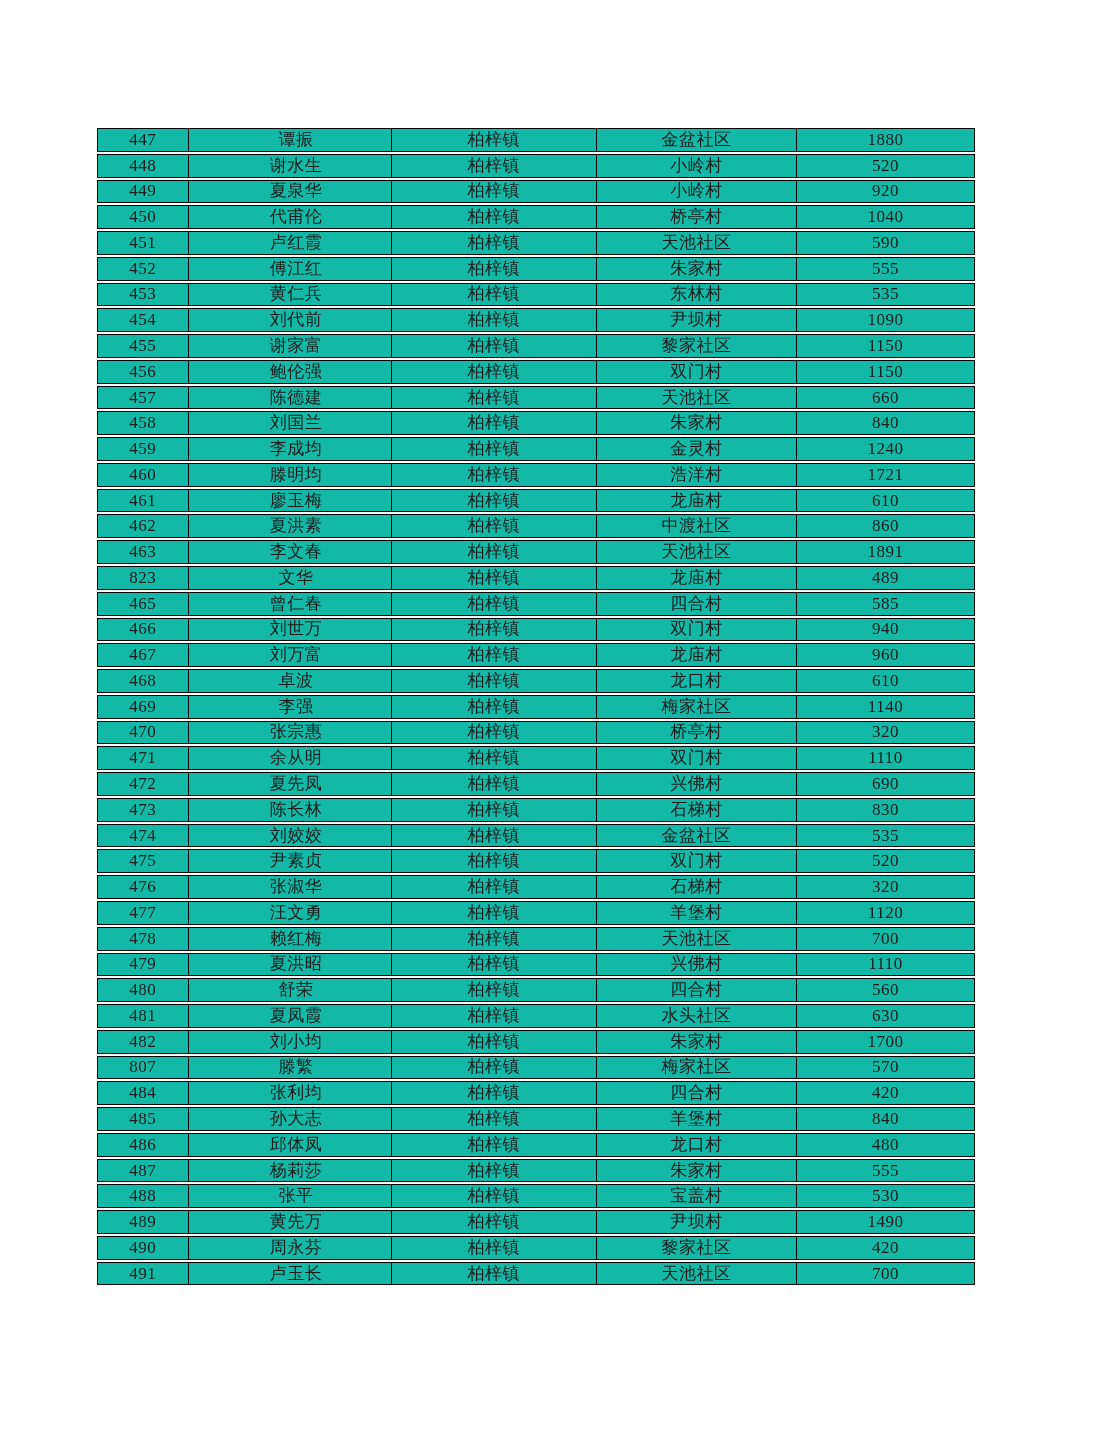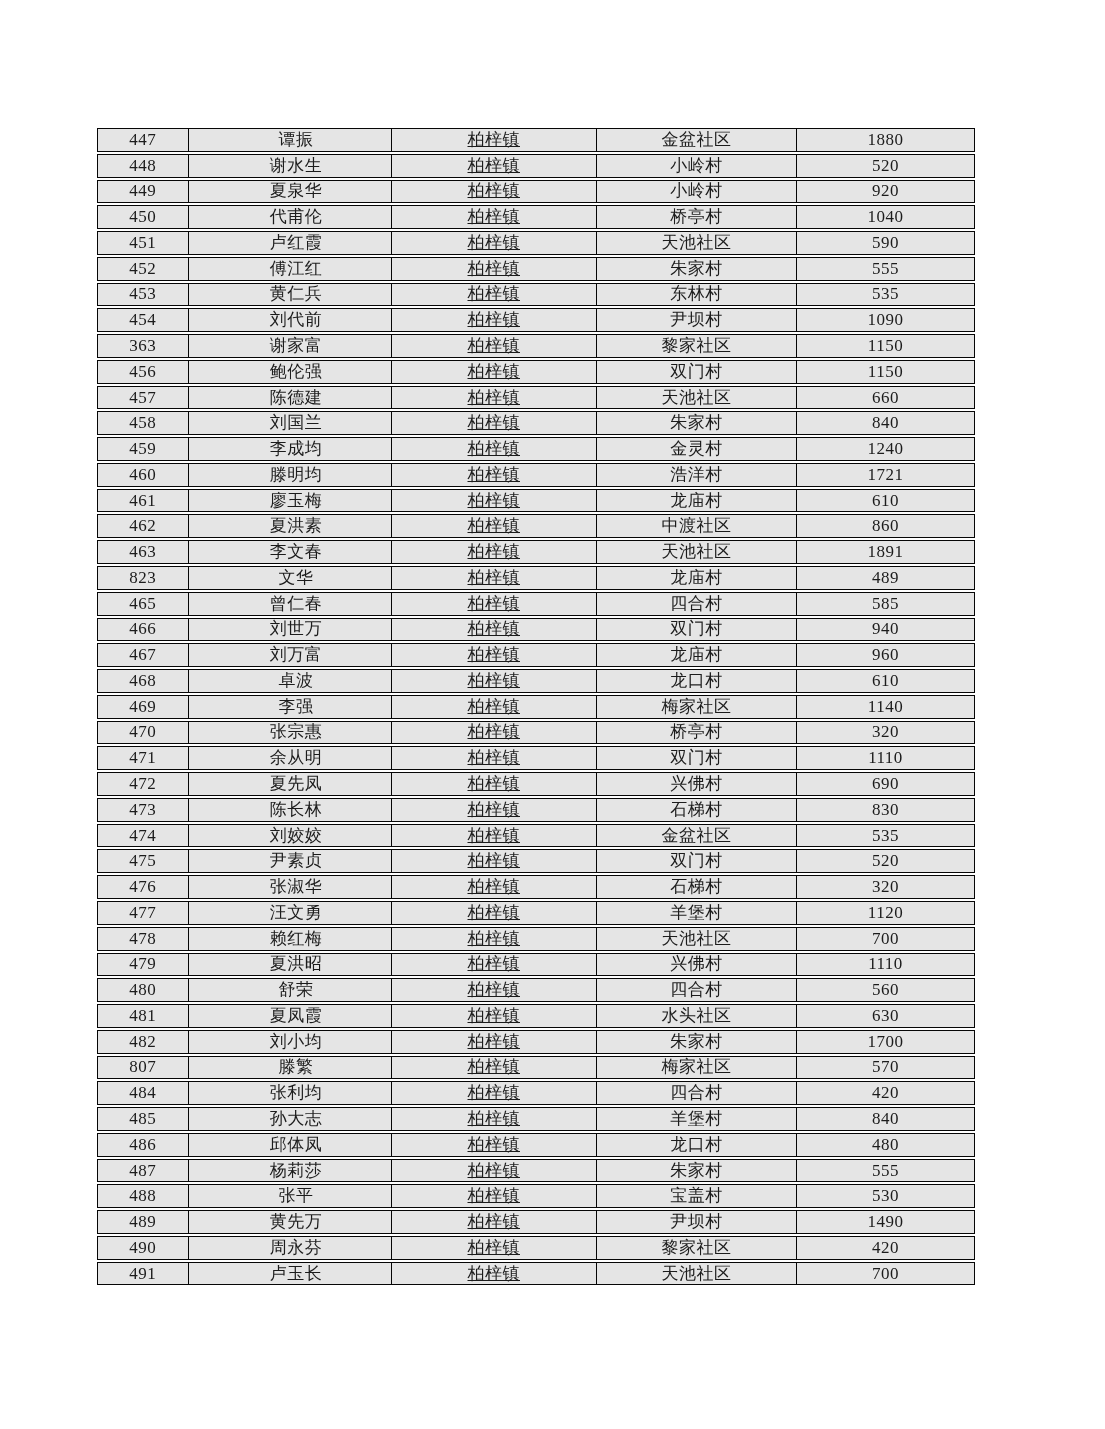--- a/index.html
+++ b/index.html
@@ -21,39 +21,39 @@
     left: 97px;
     top: 128px;
     width: 878px;
   }
   .row {
     display: flex;
     box-sizing: border-box;
     height: 23.78px;
     border: 1.5px solid #060606;
     margin-bottom: 2px;
-    background: #e5e5e5;
+    background: #14b8a6;
   }
   .cell {
     box-sizing: border-box;
     display: flex;
     align-items: center;
     justify-content: center;
     overflow: hidden;
     font-size: 17px;
     line-height: 20px;
     letter-spacing: 0.5px;
     white-space: nowrap;
   }
   .cell:not(:last-child) {
     border-right: 1.6px solid #060606;
   }
   .c-no      { width: 90.5px; }
   .c-name    { width: 190px; margin-left: 13px; }
-  .c-town    { width: 205.5px; text-decoration: underline; }
+  .c-town    { width: 205.5px; }
   .c-village { width: 200px; text-align: right; }
   .c-amount  { flex: 1; }
 </style>
 </head>
 <body>
 
 <div class="page">
   <div class="data-table" id="roster-table">
   <div class="row">
     <div class="cell c-no">447</div>
@@ -113,21 +113,21 @@
 
   <div class="row">
     <div class="cell c-no">454</div>
     <div class="cell c-name">刘代前</div>
     <div class="cell c-town">柏梓镇</div>
     <div class="cell c-village">尹坝村</div>
     <div class="cell c-amount">1090</div>
   </div>
 
   <div class="row">
-    <div class="cell c-no">363</div>
+    <div class="cell c-no">455</div>
     <div class="cell c-name">谢家富</div>
     <div class="cell c-town">柏梓镇</div>
     <div class="cell c-village">黎家社区</div>
     <div class="cell c-amount">1150</div>
   </div>
 
   <div class="row">
     <div class="cell c-no">456</div>
     <div class="cell c-name">鲍伦强</div>
     <div class="cell c-town">柏梓镇</div>

